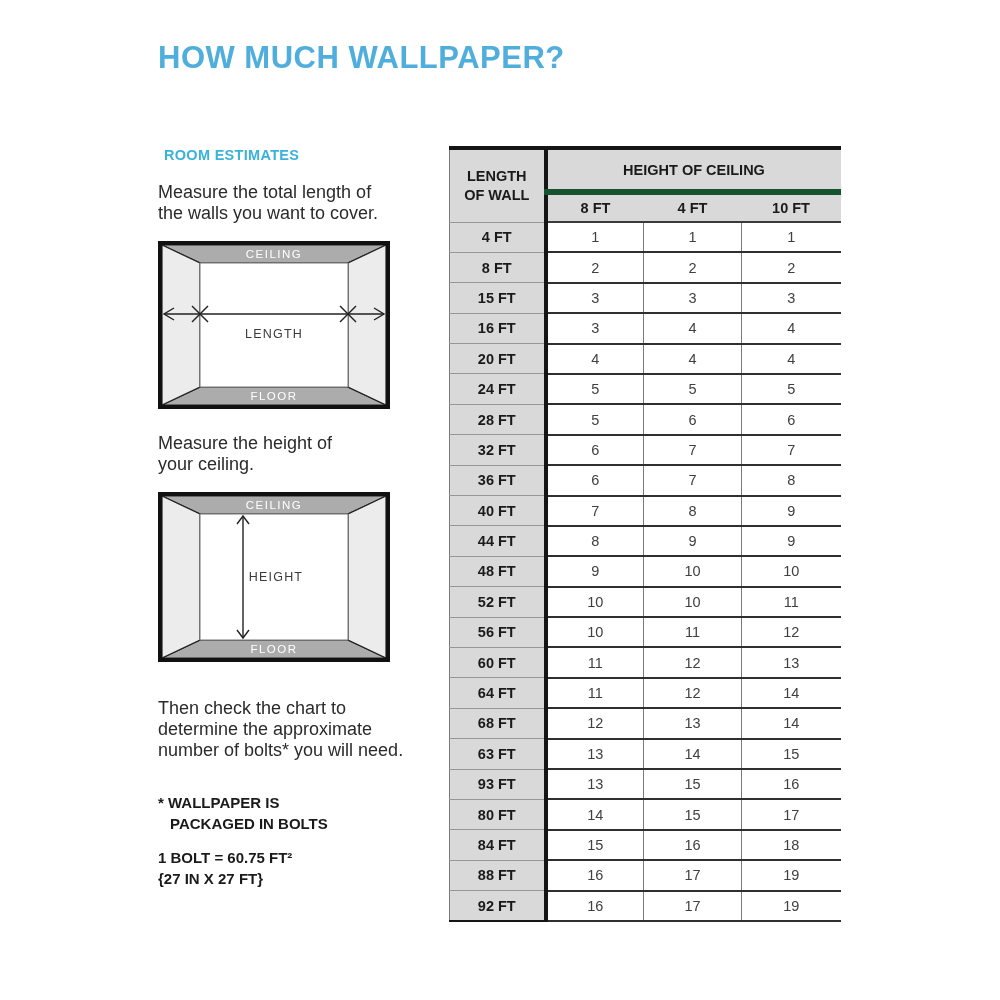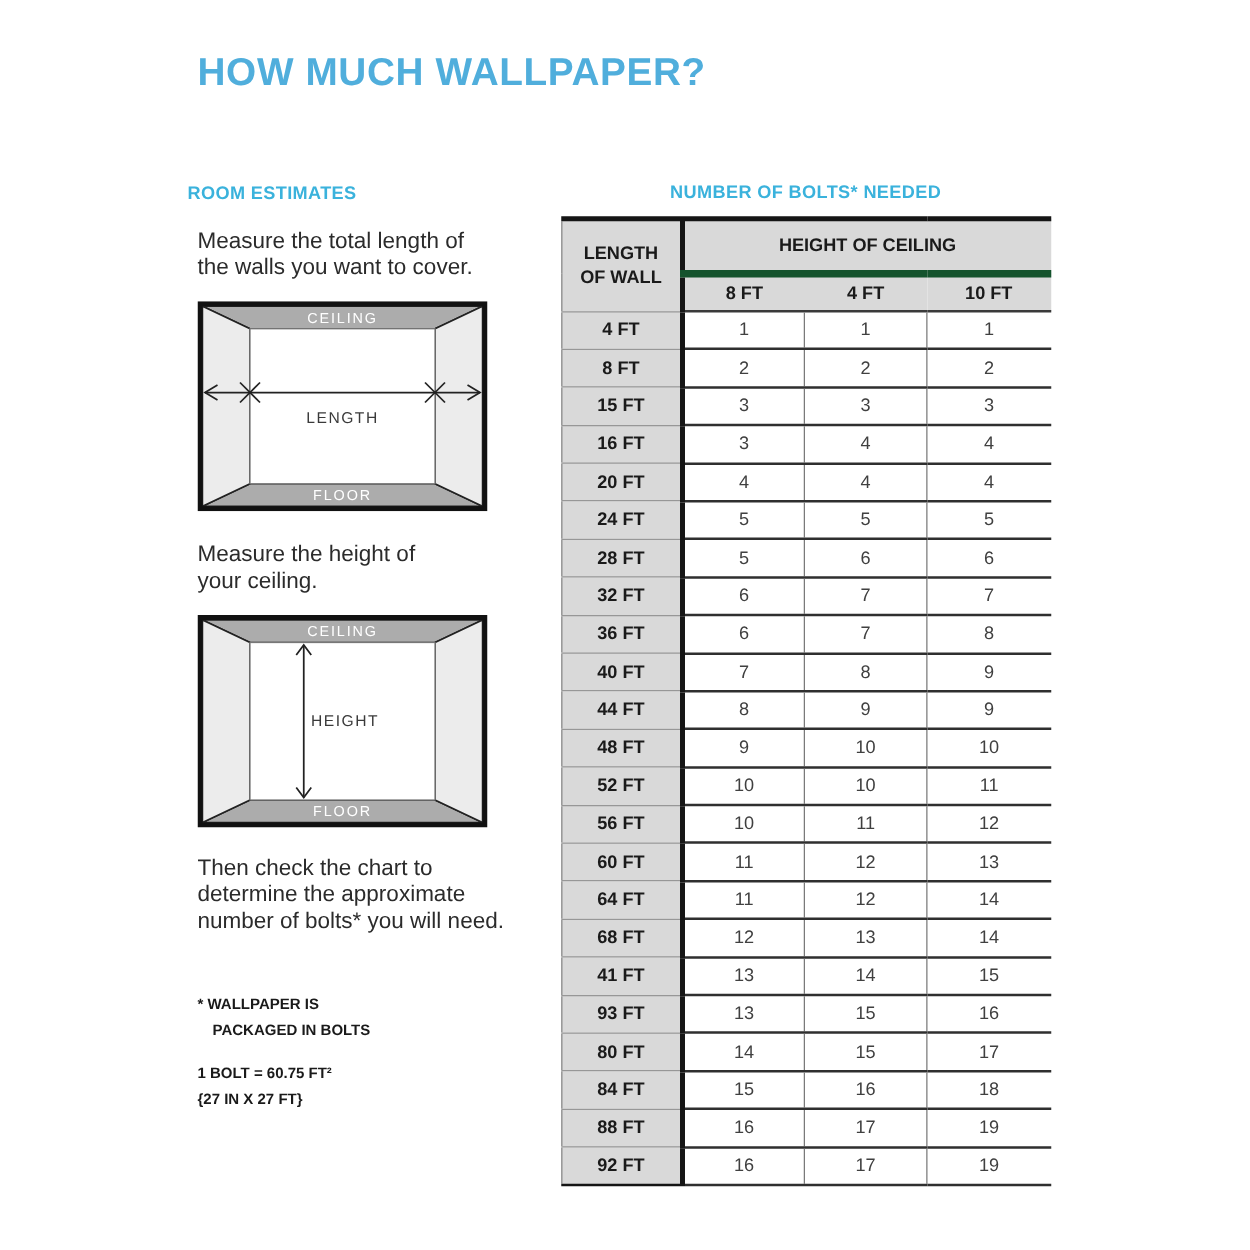--- a/index.html
+++ b/index.html
@@ -19,32 +19,32 @@
   .abs{position:absolute;}
   .page-title{
     left:158px;top:40px;
     font-size:31px;font-weight:bold;letter-spacing:0.5px;
     color:var(--title-blue);
   }
   .section-title{
     font-size:14.5px;font-weight:bold;letter-spacing:0.3px;
     color:var(--section-cyan);
   }
-  .left-section-title{left:150px;top:147px;}
+  .left-section-title{left:164px;top:147px;}
   .step{
     left:158px;width:250px;
     font-size:18px;line-height:21px;color:#2b2b2b;
     white-space:pre-line;
   }
   .step1{top:182px;}
   .step2{top:433px;}
-  .step3{top:684px;}
+  .step3{top:698px;}
   .footnote{
     left:158px;width:260px;
-    font-size:12px;line-height:20.5px;font-weight:bold;color:#1a1a1a;
+    font-size:15px;line-height:20.5px;font-weight:bold;color:#1a1a1a;
     white-space:pre-line;
   }
   .hang{padding-left:12px;text-indent:-12px;}
   .fn1{top:793px;}
   .fn2{top:848px;}
   .diagram1{left:158px;top:241px;}
   .diagram2{left:158px;top:492px;}
   .svg-room-label{
     font-family:"Liberation Sans", sans-serif;
     font-size:11.5px;letter-spacing:1.5px;fill:#ffffff;
@@ -160,21 +160,20 @@
 <p class="abs step step3">Then check the chart to
 determine the approximate
 number of bolts* you will need.</p>
 
 <p class="abs footnote hang fn1">* WALLPAPER IS
 PACKAGED IN BOLTS</p>
 <p class="abs footnote fn2">1 BOLT = 60.75 FT²
 {27 IN X 27 FT}</p>
 
 <div class="abs table-wrap">
-  <div class="section-title table-title">NUMBER OF BOLTS* NEEDED</div>
   <table class="bolts">
     <colgroup>
       <col style="width:96px">
         <col style="width:98px">
         <col style="width:98px">
         <col style="width:99px">
     </colgroup>
     <thead>
       <tr>
         <th class="wall-head" rowspan="2">LENGTH
@@ -284,21 +283,21 @@
           <td class="bolt-cell">12</td>
           <td class="bolt-cell">14</td>
         </tr>
         <tr>
           <td class="wall-cell">68 FT</td>
           <td class="bolt-cell">12</td>
           <td class="bolt-cell">13</td>
           <td class="bolt-cell">14</td>
         </tr>
         <tr>
-          <td class="wall-cell">41 FT</td>
+          <td class="wall-cell">63 FT</td>
           <td class="bolt-cell">13</td>
           <td class="bolt-cell">14</td>
           <td class="bolt-cell">15</td>
         </tr>
         <tr>
           <td class="wall-cell">93 FT</td>
           <td class="bolt-cell">13</td>
           <td class="bolt-cell">15</td>
           <td class="bolt-cell">16</td>
         </tr>

